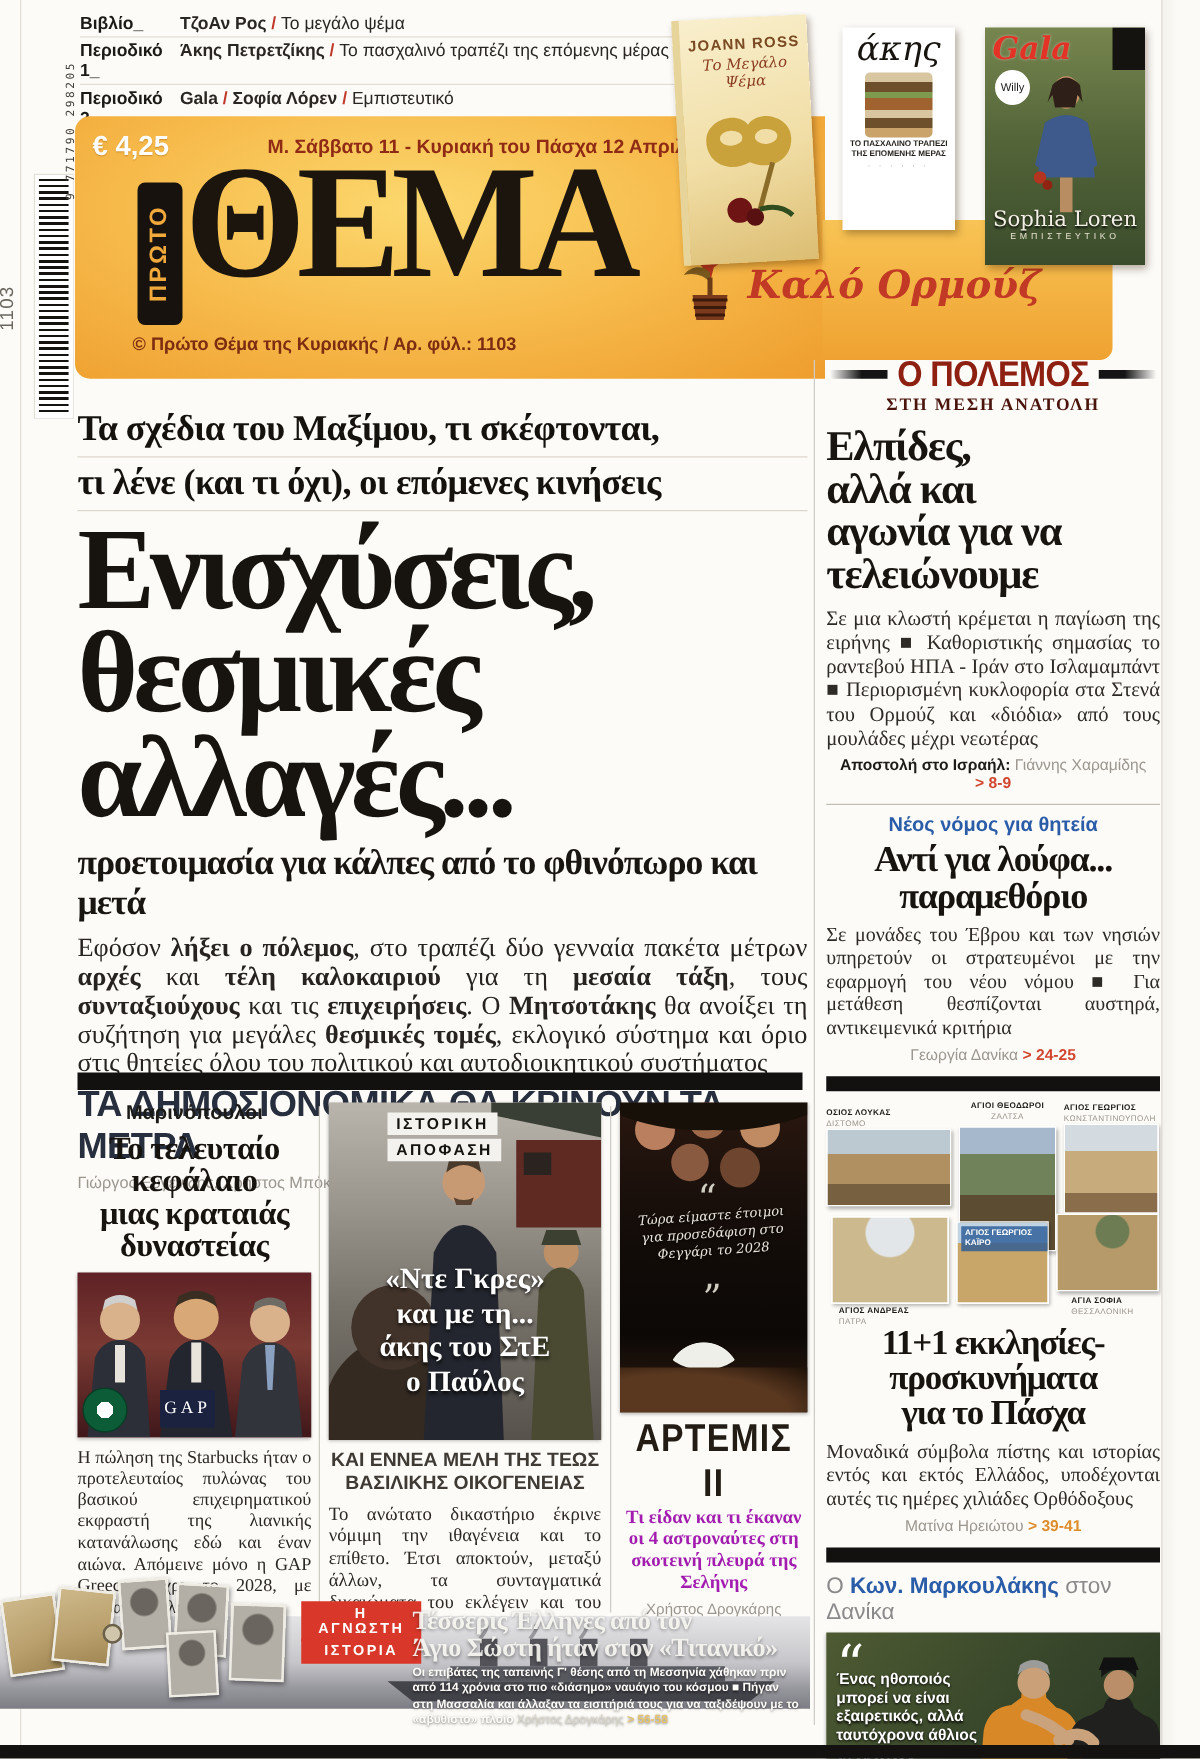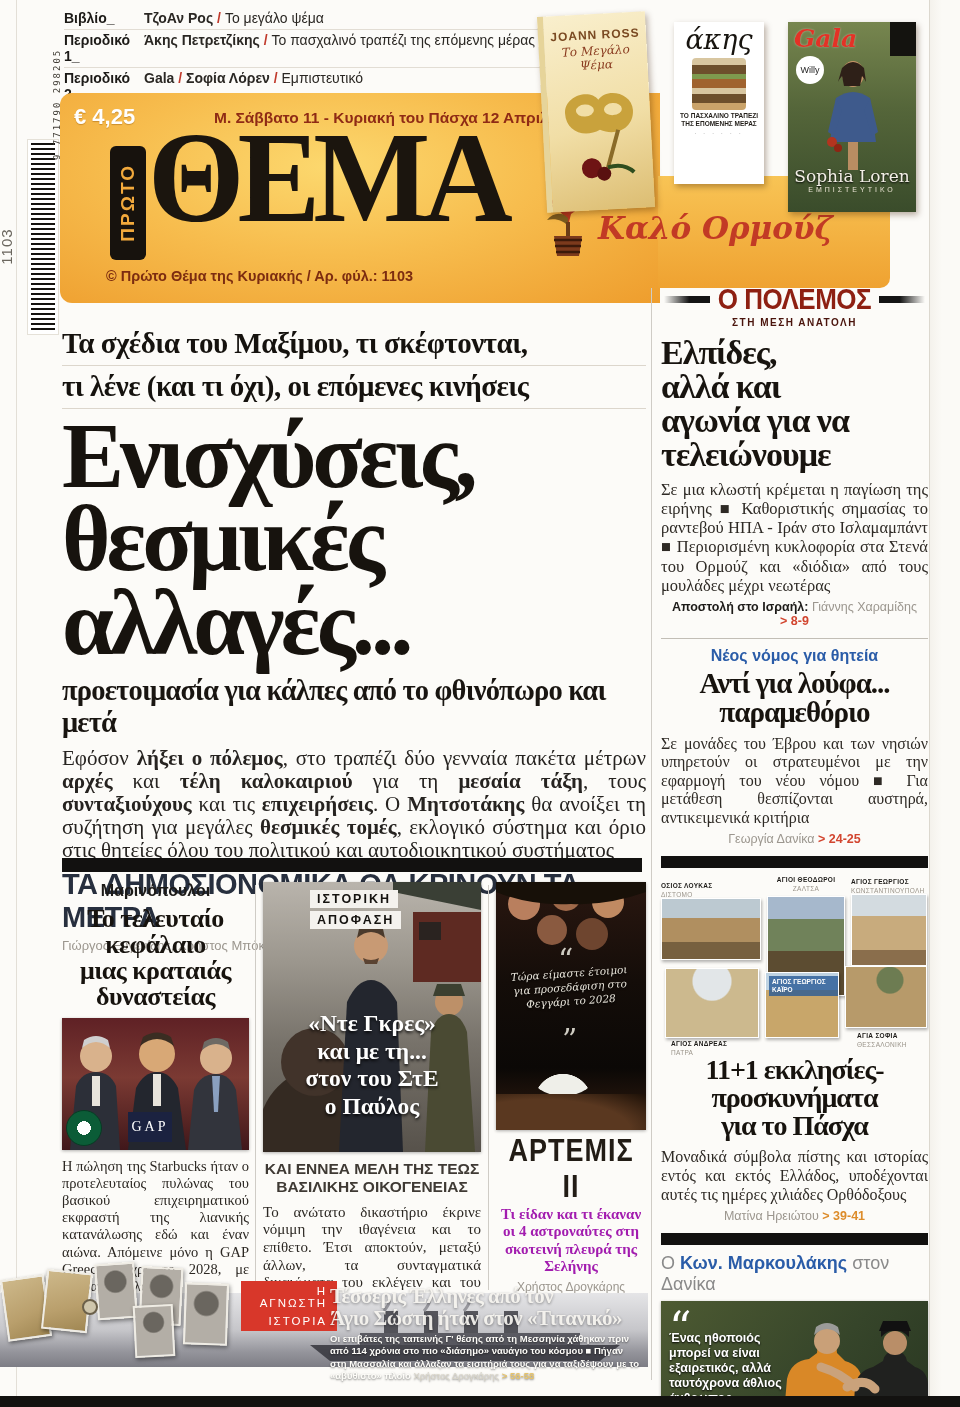--- a/index.html
+++ b/index.html
@@ -83,21 +83,21 @@
   .pageref-gold{color:#e6c36a;font-weight:700}
   .blackbar{left:62px;top:858px;width:580px;height:14px;background:#121110}
 
   
   .vrule{left:651px;top:288px;width:1px;height:1092px;background:#cfccc6}
   .rcol{left:661px;top:284px;width:267px}
   .war-kicker{display:flex;align-items:center;justify-content:center;gap:8px}
   .war-kicker .bar-l{width:46px;height:7px;background:linear-gradient(90deg,rgba(0,0,0,0),#141414 55%)}
   .war-kicker .bar-r{width:46px;height:7px;background:linear-gradient(270deg,rgba(0,0,0,0),#141414 55%)}
   .war-kicker .t{font-family:"Liberation Sans",sans-serif;font-weight:700;font-size:26px;letter-spacing:-.5px;color:#8e2012;transform:scaleY(1.1)}
-  .war-kicker2{text-align:center;font-family:Liberation Sans, sans-serif;font-weight:700;font-size:10px;letter-spacing:1.5px;color:#4a140c;margin-top:2px}
+  .war-kicker2{text-align:center;font-family:Liberation Serif, serif;font-weight:700;font-size:14px;letter-spacing:1.5px;color:#4a140c;margin-top:2px}
   .r-headline{font-weight:700;font-size:34px;line-height:1.0;letter-spacing:-1px;color:#18140f;margin-top:8px}
   .r-body{font-size:16.5px;line-height:1.16;text-align:justify;color:#2e2a25;margin-top:8px}
   .r-byline{text-align:center;font-family:"Liberation Sans",sans-serif;font-size:12.5px;color:var(--gray);margin-top:5px}
   .r-byline b{color:#1d1b18}
   .r-hr{height:1px;background:#c2beb6;margin:10px 0 8px}
   .r-kicker-blue{text-align:center;font-family:"Liberation Sans",sans-serif;font-weight:700;font-size:16px;color:var(--blue)}
   .r-headline-c{text-align:center;font-weight:900;font-size:29px;line-height:1.0;letter-spacing:-1px;margin-top:4px}
   .r-band{height:12px;background:#121110;margin:10px 0 8px}
   
   .collage{position:relative;height:176px}
@@ -144,21 +144,21 @@
   .moon{position:absolute;left:34px;top:168px;width:66px;height:46px;border-radius:50%;
      background:radial-gradient(circle at 50% 115%,#efefe9 0 46%,rgba(0,0,0,0) 47%)}
   .c3-headline{font-family:"Liberation Sans",sans-serif;font-weight:700;font-size:27px;letter-spacing:1px;color:#221c15;margin-top:8px;transform:scaleY(1.15)}
   .c3-body{font-size:15px;line-height:1.15;font-weight:700;margin-top:6px;color:#a21caf}
 
   
   .titanic{left:0;top:1293px;width:648px;height:74px;background:
      linear-gradient(180deg,#e5e5e7 0%,#c6c6ca 50%,#94949b 80%,#7d7d85 100%);overflow:visible}
   .ship{position:absolute;left:300px;top:6px;opacity:.85}
   .t-label{position:absolute;left:241px;background:#d8372a;color:#fff;font-family:"Liberation Sans",sans-serif;
-     font-weight:400;font-size:11.5px;letter-spacing:2px;padding:4px 10px;text-align:right;width:96px}
+     font-weight:700;font-size:11.5px;letter-spacing:2px;padding:4px 10px;text-align:center;width:96px}
   .t-label.l1{top:-12px}
   .t-label.l2{top:18px}
   .t-headline{position:absolute;left:330px;top:-8px;width:315px;color:#f6f4ef;font-weight:700;font-size:21px;line-height:1.05;letter-spacing:-.5px;text-shadow:0 1px 3px rgba(0,0,0,.45);opacity:.92}
   .t-body{position:absolute;left:330px;top:40px;width:312px;color:#fdfcf8;font-family:"Liberation Sans",sans-serif;font-weight:700;font-size:9.5px;line-height:1.3;text-shadow:0 1px 2px rgba(0,0,0,.5)}
   .t-body .by{color:#d9d5c8;font-weight:400}
   .t-photo{position:absolute;box-shadow:1px 2px 4px rgba(0,0,0,.45);border:2px solid #efece4}
   .bw{background:radial-gradient(circle at 50% 32%,#6a665f 0 26%,#b3aea6 30% 100%)}
   .sepia{background:linear-gradient(160deg,#cdb88a,#b99f6c 60%,#a08753)}
 
   .bottombar{left:0;top:1396px;width:960px;height:11px;background:#131210}
@@ -417,21 +417,21 @@
         <path d="M170 114 h32 l-4 -12 h-24 Z" fill="#3c4030"></path>
         <path d="M162 270 l6-120 q6-18 18-18 q12 0 18 18 l8 120 Z" fill="#4a4a33"></path>
       </svg>
       <div class="hist-label">
         <div>ΙΣΤΟΡΙΚΗ</div>
         <div>ΑΠΟΦΑΣΗ</div>
       </div>
       <div class="c2-quote">
         <div>«Ντε Γκρες»</div>
         <div>και με τη...</div>
-        <div>στον του ΣτΕ</div>
+        <div>άκης του ΣτΕ</div>
         <div>ο Παύλος</div>
       </div>
     </div>
     <div class="c2-sub">ΚΑΙ ΕΝΝΕΑ ΜΕΛΗ ΤΗΣ ΤΕΩΣ ΒΑΣΙΛΙΚΗΣ ΟΙΚΟΓΕΝΕΙΑΣ</div>
     <div class="c-body" style="font-size:15px">Το ανώτατο δικαστήριο έκρινε νόμιμη την ιθαγένεια και το επίθετο. Έτσι αποκτούν, μεταξύ άλλων, τα συνταγματικά δικαιώματα του εκλέγειν και του εκλέγεσθαι</div>
     <div class="c-byline">
       <span>Παναγιώτης Τσιμπούκης </span><span class="pageref">&gt; 32-33</span>
     </div>
   </div>
 

